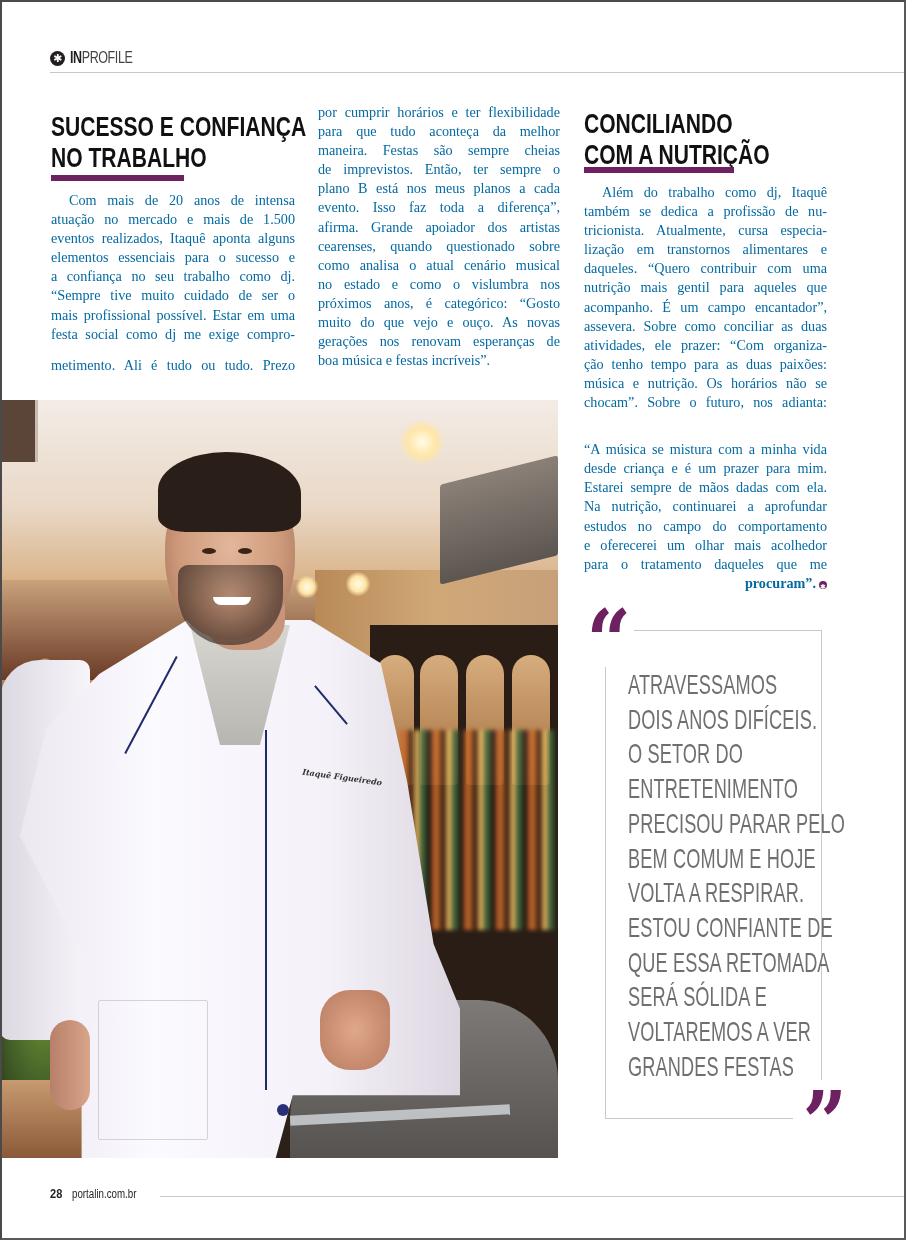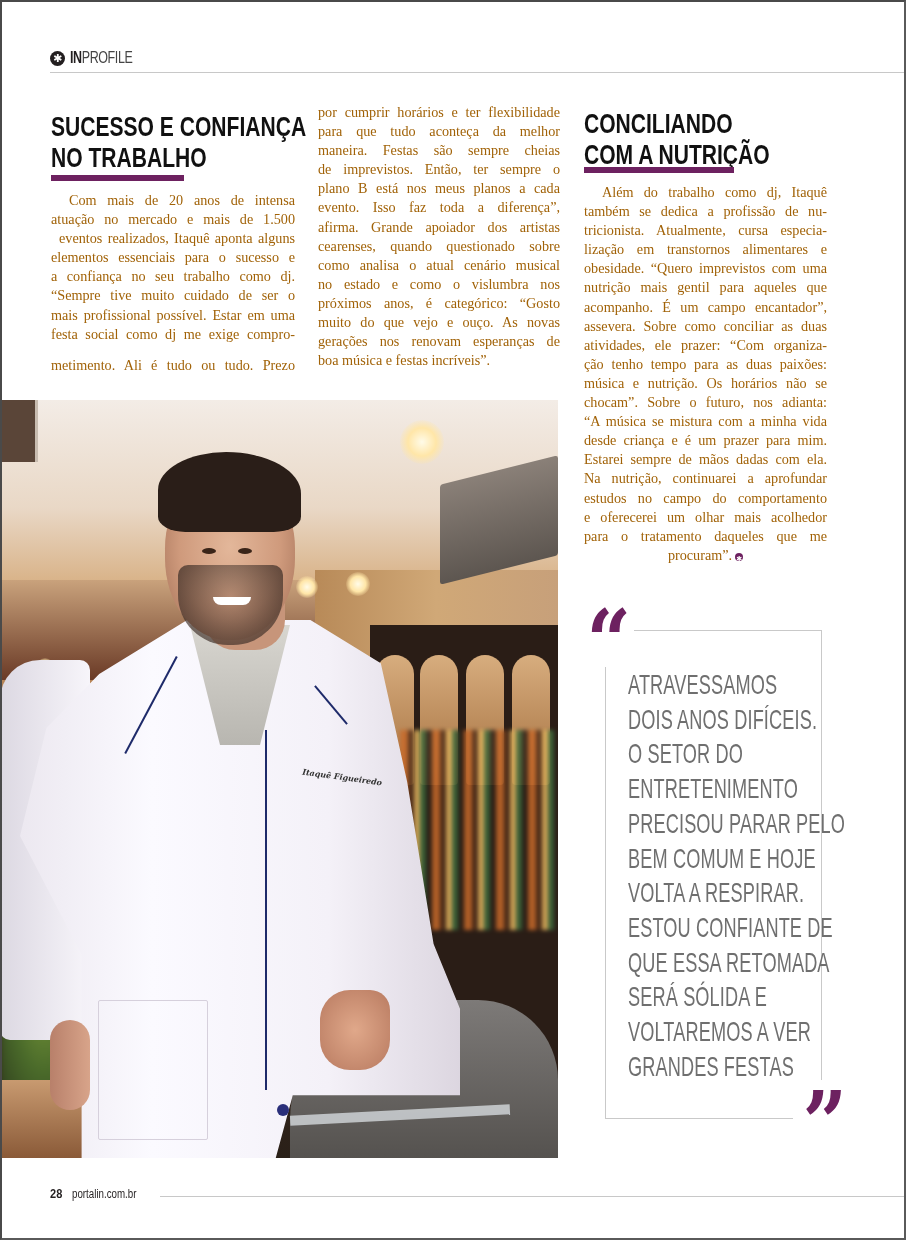--- a/index.html
+++ b/index.html
@@ -21,21 +21,21 @@
   .section-header .label b { font-weight: 700; color: #231f20; }
   .section-header .label span { font-weight: 400; color: #444; }
   .header-rule { position: absolute; left: 50px; right: 0; top: 72px; height: 1px; background: #c8c8c8; }
 
   
   .heading { position: absolute; font-family: "Liberation Sans", sans-serif; font-weight: 700; font-size: 27px; line-height: 31px;
     color: #111; text-transform: uppercase; transform: scaleX(0.78); transform-origin: left top; white-space: nowrap; letter-spacing: 0px; }
   .heading-bar { position: absolute; height: 6px; background: #6d2160; }
 
   .body-text { position: absolute; font-family: "Liberation Serif", serif; font-size: 14.2px; line-height: 19.1px;
-    color: #a16207; text-align: justify; hyphens: manual; }
+    color: #0369a1; text-align: justify; hyphens: manual; }
   .end-mark { display: inline-block; width: 8px; height: 8px; border-radius: 50%; background: #6d2160; vertical-align: middle; margin-left: 3px; position: relative; }
   .end-mark::after { content: "✱"; position: absolute; left: 0; top: -3px; width: 8px; text-align: center; font-size: 7px; color: #fff; font-family: "DejaVu Sans", sans-serif; }
 
   
   .photo { position: absolute; left: 0; top: 400px; width: 558px; height: 758px; overflow: hidden;
     background: linear-gradient(180deg, #e9dcd0 0%, #d8b896 22%, #b07a4a 40%, #6b4328 58%, #3d2b1e 75%, #2a2018 100%); }
   .photo .ceiling { position: absolute; left: 0; top: 0; width: 558px; height: 180px;
     background: linear-gradient(180deg, #f3ece6 0%, #e9d8c6 60%, #d9b48a 100%); }
   .photo .vent { position: absolute; left: 0; top: 0; width: 38px; height: 62px; background: #5a4538; border-right: 3px solid #c8bcb0; }
   .photo .ac { position: absolute; left: 440px; top: 70px; width: 118px; height: 100px; background: linear-gradient(180deg,#8a8078,#5d5650); transform: skewY(-14deg); border-radius: 3px; }
@@ -100,21 +100,21 @@
 
 <div class="heading" style="left:51px; top:112px;">
   <div>SUCESSO E CONFIANÇA</div>
   <div>NO TRABALHO</div>
 </div>
 <div class="heading-bar" style="left:51px; top:175px; width:133px;"></div>
 
 <div class="body-text" style="left:51px; top:191px; width:244px;">
   <div style="text-indent:18px; text-align:justify; text-align-last:justify;">Com mais de 20 anos de intensa</div>
   <div style="text-align:justify; text-align-last:justify;">atuação no mercado e mais de 1.500</div>
-  <div style="text-align:justify; text-align-last:justify;margin-left:8px;">eventos realizados, Itaquê aponta alguns</div>
+  <div style="text-align:justify; text-align-last:justify;">eventos realizados, Itaquê aponta alguns</div>
   <div style="text-align:justify; text-align-last:justify;">elementos essenciais para o sucesso e</div>
   <div style="text-align:justify; text-align-last:justify;">a confiança no seu trabalho como dj.</div>
   <div style="text-align:justify; text-align-last:justify;">“Sempre tive muito cuidado de ser o</div>
   <div style="text-align:justify; text-align-last:justify;">mais profissional possível. Estar em uma</div>
   <div style="text-align:justify; text-align-last:justify;">festa social como dj me exige compro-</div>
   <div style="text-align:justify; text-align-last:justify;margin-top:12px;">metimento. Ali é tudo ou tudo. Prezo</div>
 </div>
 
 <div class="body-text" style="left:318px; top:103px; width:242px;">
   <div style="text-align:justify; text-align-last:justify;">por cumprir horários e ter flexibilidade</div>
@@ -137,36 +137,36 @@
   <div>CONCILIANDO</div>
   <div>COM A NUTRIÇÃO</div>
 </div>
 <div class="heading-bar" style="left:584px; top:167px; width:150px;"></div>
 
 <div class="body-text" style="left:584px; top:183px; width:243px;">
   <div style="text-indent:18px; text-align:justify; text-align-last:justify;">Além do trabalho como dj, Itaquê</div>
   <div style="text-align:justify; text-align-last:justify;">também se dedica a profissão de nu-</div>
   <div style="text-align:justify; text-align-last:justify;">tricionista. Atualmente, cursa especia-</div>
   <div style="text-align:justify; text-align-last:justify;">lização em transtornos alimentares e</div>
-  <div style="text-align:justify; text-align-last:justify;">obesidade. “Quero imprevistos com uma</div>
+  <div style="text-align:justify; text-align-last:justify;">daqueles. “Quero contribuir com uma</div>
   <div style="text-align:justify; text-align-last:justify;">nutrição mais gentil para aqueles que</div>
   <div style="text-align:justify; text-align-last:justify;">acompanho. É um campo encantador”,</div>
   <div style="text-align:justify; text-align-last:justify;">assevera. Sobre como conciliar as duas</div>
   <div style="text-align:justify; text-align-last:justify;">atividades, ele prazer: “Com organiza-</div>
   <div style="text-align:justify; text-align-last:justify;">ção tenho tempo para as duas paixões:</div>
   <div style="text-align:justify; text-align-last:justify;">música e nutrição. Os horários não se</div>
   <div style="text-align:justify; text-align-last:justify;">chocam”. Sobre o futuro, nos adianta:</div>
-  <div style="text-align:justify; text-align-last:justify;">“A música se mistura com a minha vida</div>
+  <div style="text-align:justify; text-align-last:justify;margin-top:28px;">“A música se mistura com a minha vida</div>
   <div style="text-align:justify; text-align-last:justify;">desde criança e é um prazer para mim.</div>
   <div style="text-align:justify; text-align-last:justify;">Estarei sempre de mãos dadas com ela.</div>
   <div style="text-align:justify; text-align-last:justify;">Na nutrição, continuarei a aprofundar</div>
   <div style="text-align:justify; text-align-last:justify;">estudos no campo do comportamento</div>
   <div style="text-align:justify; text-align-last:justify;">e oferecerei um olhar mais acolhedor</div>
   <div style="text-align:justify; text-align-last:justify;">para o tratamento daqueles que me</div>
-  <div style="text-align:center;"><span>procuram”.</span><span class="end-mark"></span></div>
+  <div style="text-align:right;font-weight:bold;"><span>procuram”.</span><span class="end-mark"></span></div>
 </div>
 
 <div class="photo" title="Itaquê Figueiredo wearing a white coat with navy piping, seated in a bar setting">
   <div class="ceiling"></div>
   <div class="vent"></div>
   <div class="back-wall"></div>
   <div class="wood-wall"></div>
   <div class="ac"></div>
   <div class="light" style="left:400px; top:20px; width:44px; height:44px;"></div>
   <div class="light" style="left:296px; top:176px; width:22px; height:22px;"></div>

